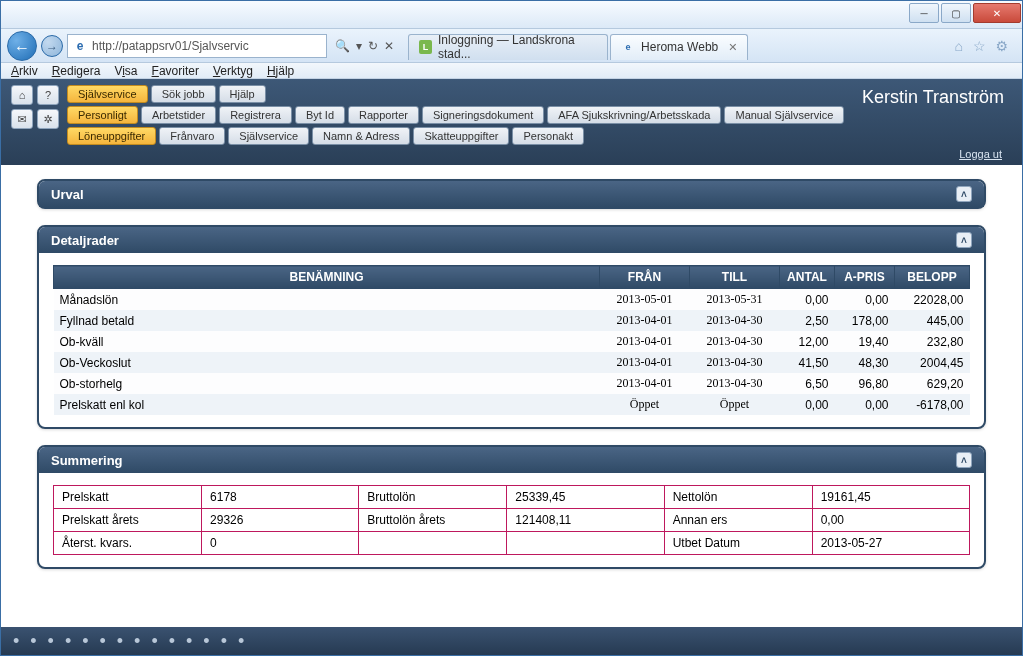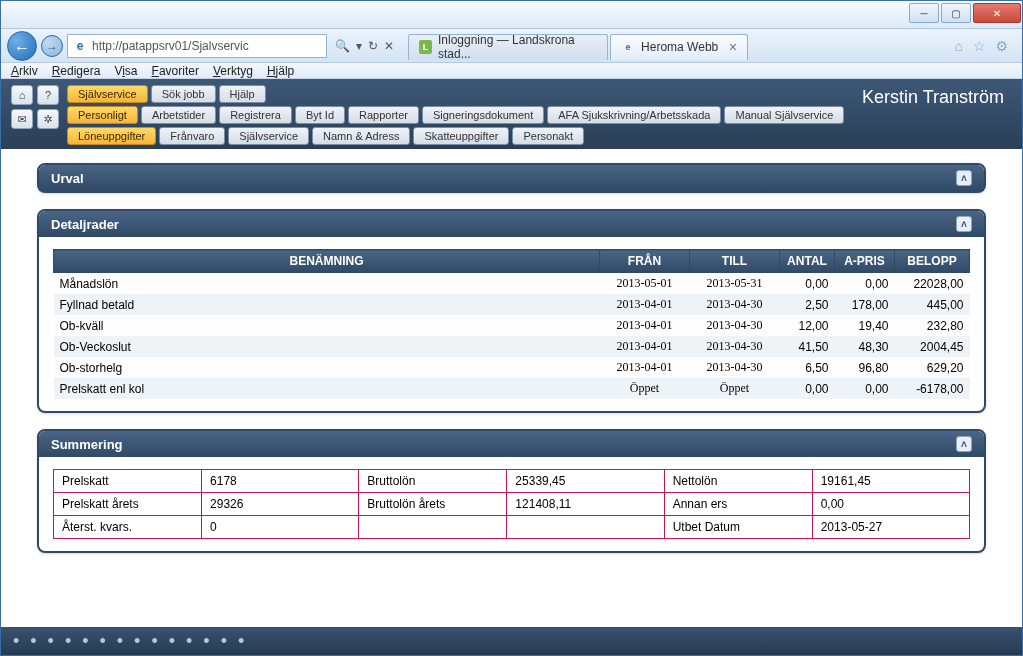--- a/index.html
+++ b/index.html
@@ -160,20 +160,21 @@
             <div class="app-tab active">Löneuppgifter</div>
             <div class="app-tab">Frånvaro</div>
             <div class="app-tab">Självservice</div>
             <div class="app-tab">Namn &amp; Adress</div>
             <div class="app-tab">Skatteuppgifter</div>
             <div class="app-tab">Personakt</div>
           </div>
       </div>
       <div class="app-user">Kerstin Tranström</div>
     </div>
+    <div class="logout"><a href="#">Logga ut</a></div>
   </div>
 
   <div class="content">
 
     <div class="panel">
       <div class="panel-header">
         <span>Urval</span>
         <span class="collapse">˄</span>
       </div>
     </div>

